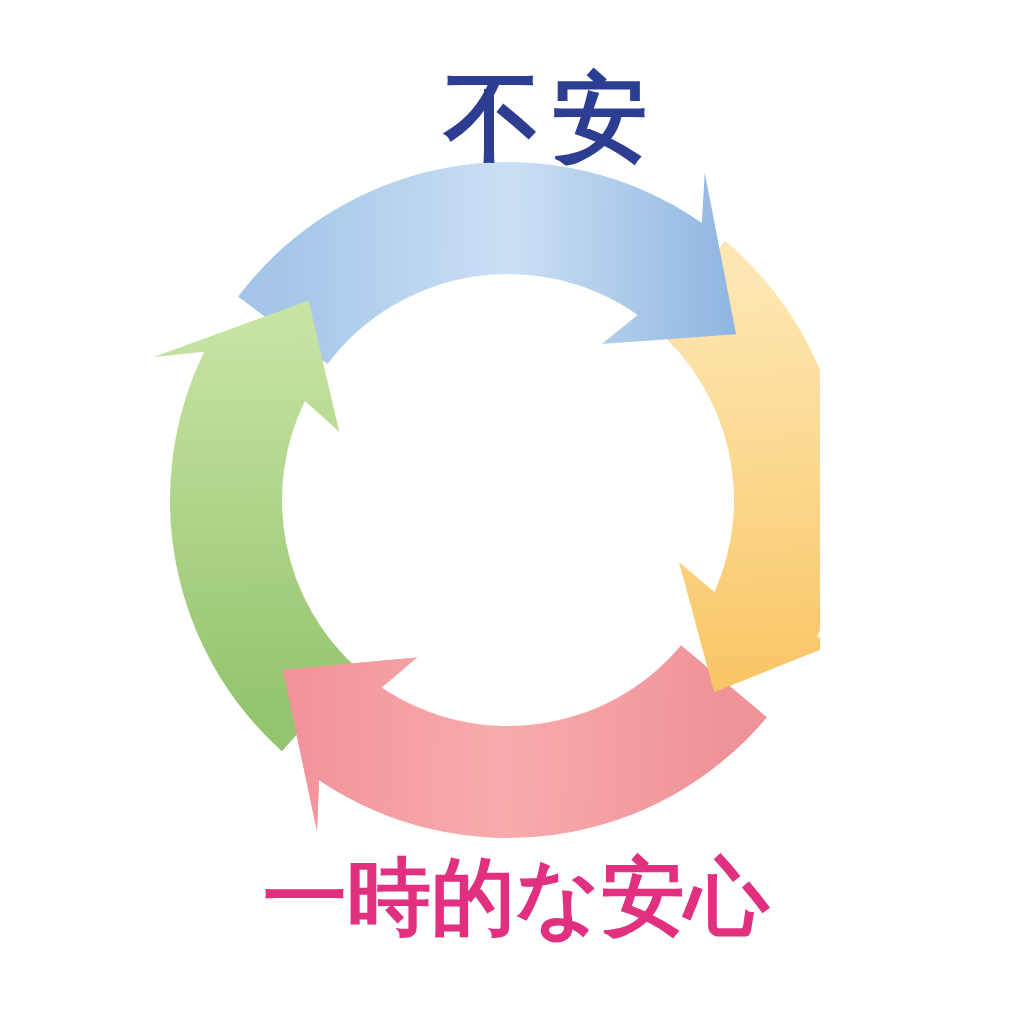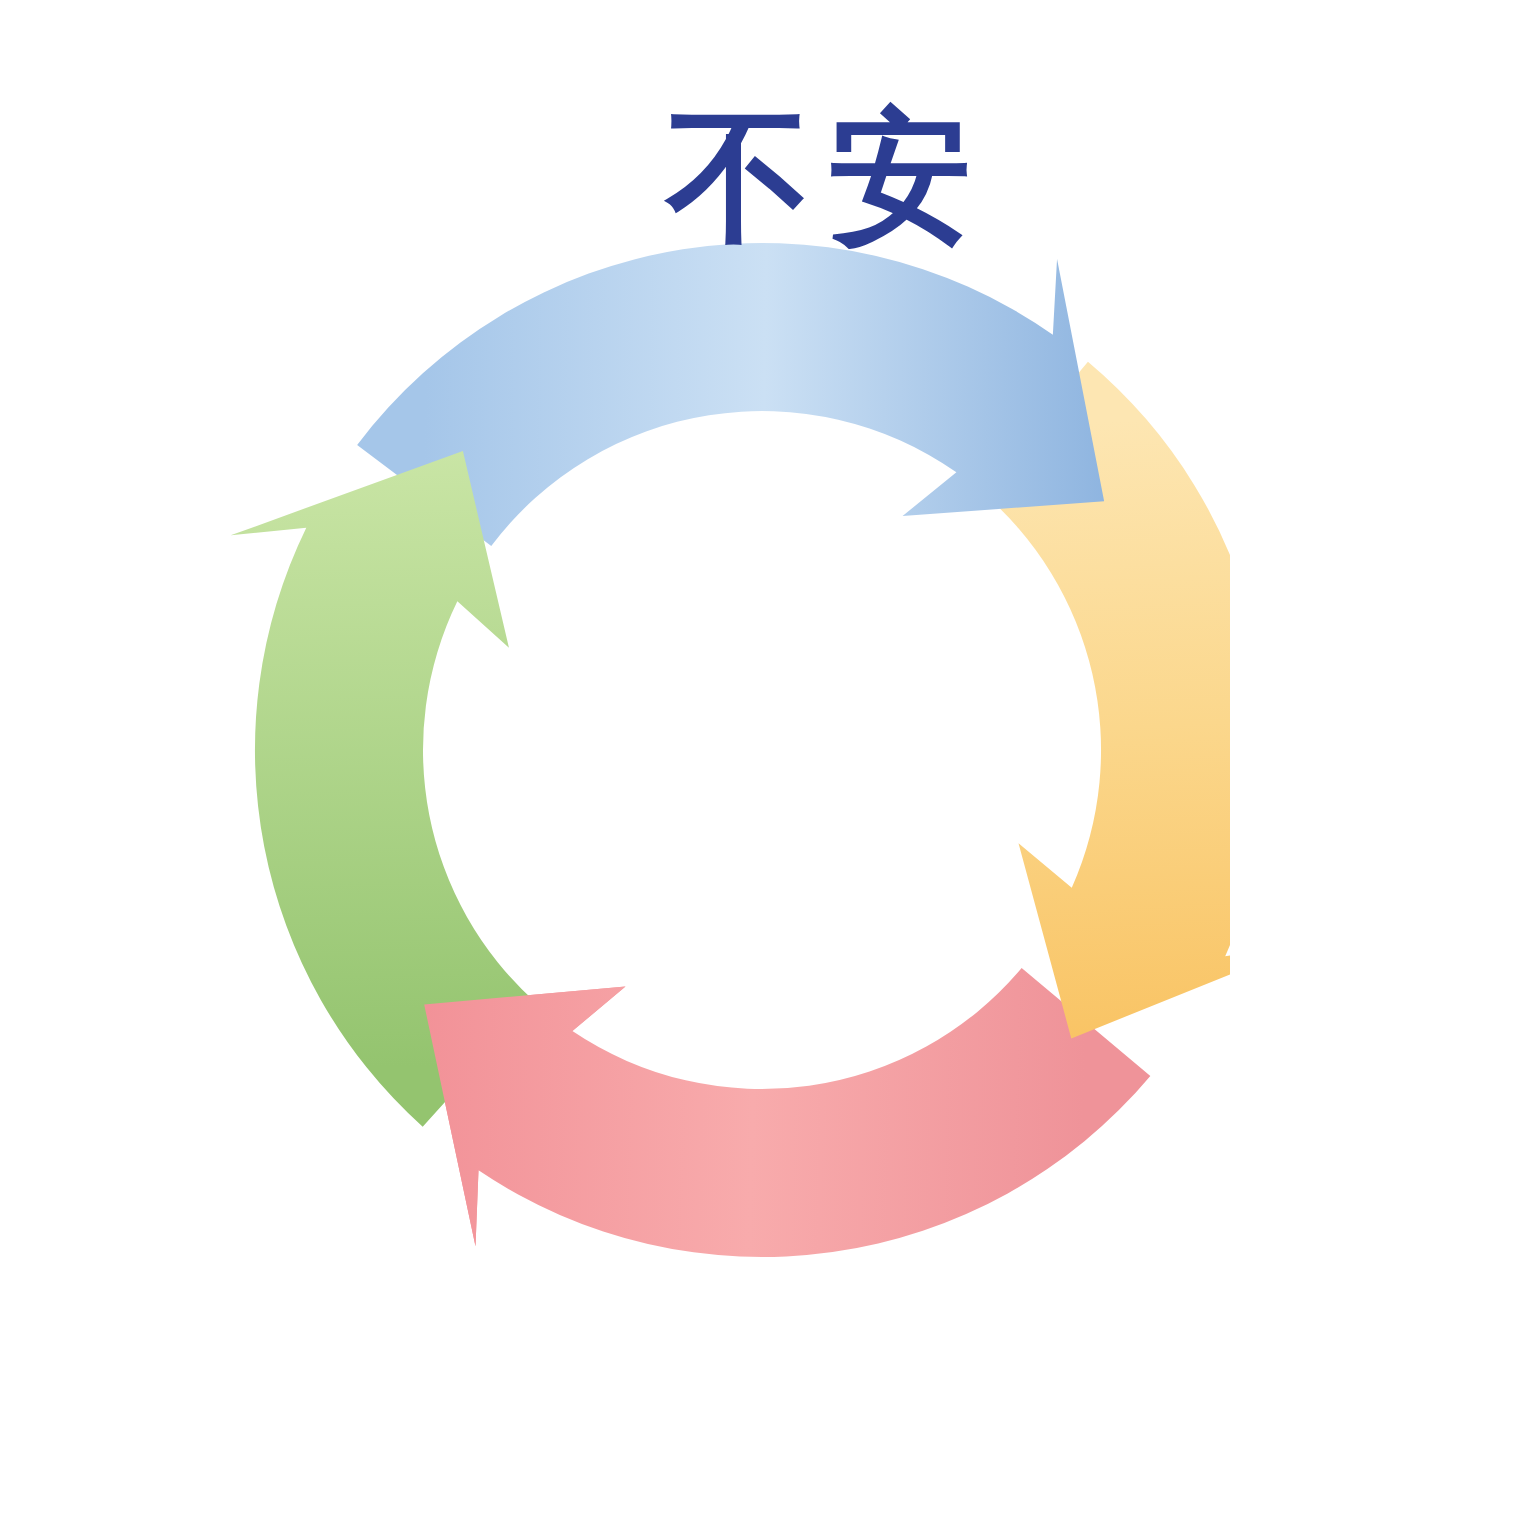--- a/index.html
+++ b/index.html
@@ -57,13 +57,14 @@
           <stop offset="100%" stop-color="#c9e5a5"></stop>
         </linearGradient>
       </defs>
       <path d="M 766.9,717.3 A 338 338 0 0 1 319.0,780.2 L 317.0,830.8 L 282.8,669.7 L 417.0,657.6 L 381.6,687.4 A 226 226 0 0 0 681.1,645.3 Z" fill="url(#g0)"></path>
       <path d="M 725.3,241.1 A 338 338 0 0 1 816.8,637.5 L 867.0,630.7 L 714.2,692.3 L 679.0,562.2 L 714.5,591.9 A 226 226 0 0 0 653.3,326.9 Z" fill="url(#g1)"></path>
       <path d="M 238.1,296.6 A 338 338 0 0 1 701.9,223.1 L 704.7,172.6 L 736.1,334.2 L 601.7,344.0 L 637.6,314.9 A 226 226 0 0 0 327.5,364.0 Z" fill="url(#g2)"></path>
       <path d="M 281.8,751.2 A 338 338 0 0 1 204.2,351.8 L 153.8,356.9 L 308.6,300.6 L 339.3,431.8 L 304.9,400.9 A 226 226 0 0 0 356.8,668.0 Z" fill="url(#g3)"></path>
       <path d="M 319.0,780.2 L 317.0,830.8 L 282.8,669.7 L 417.0,657.6 L 381.6,687.4 Z" fill="url(#g0)"></path>
     </svg>
   <div class="cycle-label" style="left: 552px; top: 118px; color: rgb(44, 61, 146); font-size: 96px; letter-spacing: 0.12em;">不安</div>
+  <div class="cycle-label" style="left: 516px; top: 897px; color: rgb(225, 48, 127); font-size: 84px; letter-spacing: 0em;">一時的な安心</div>
 </div>
 
 </body></html>

